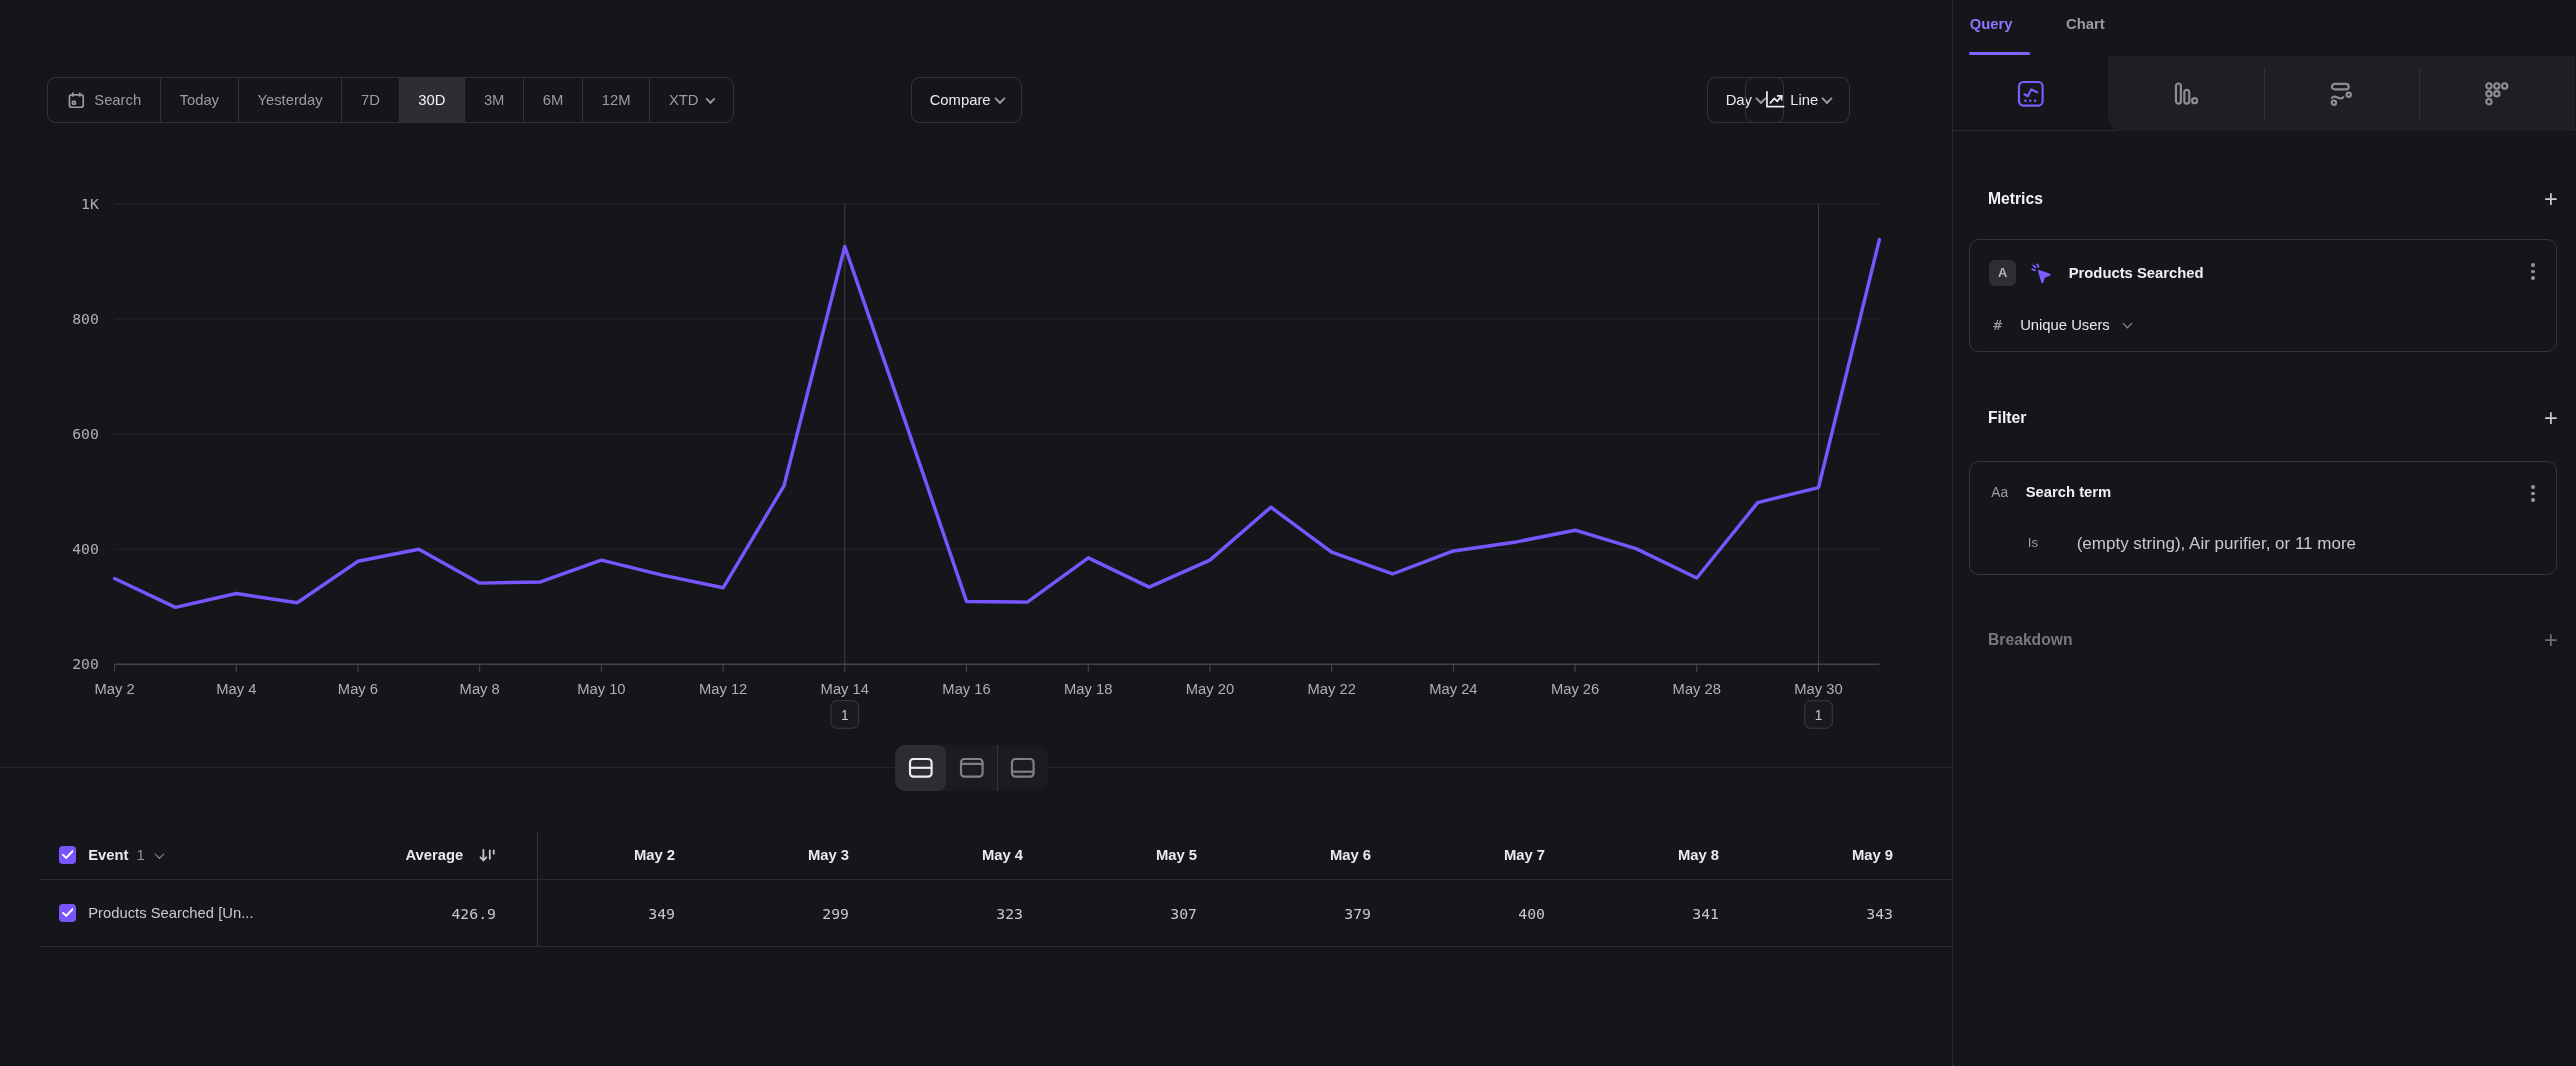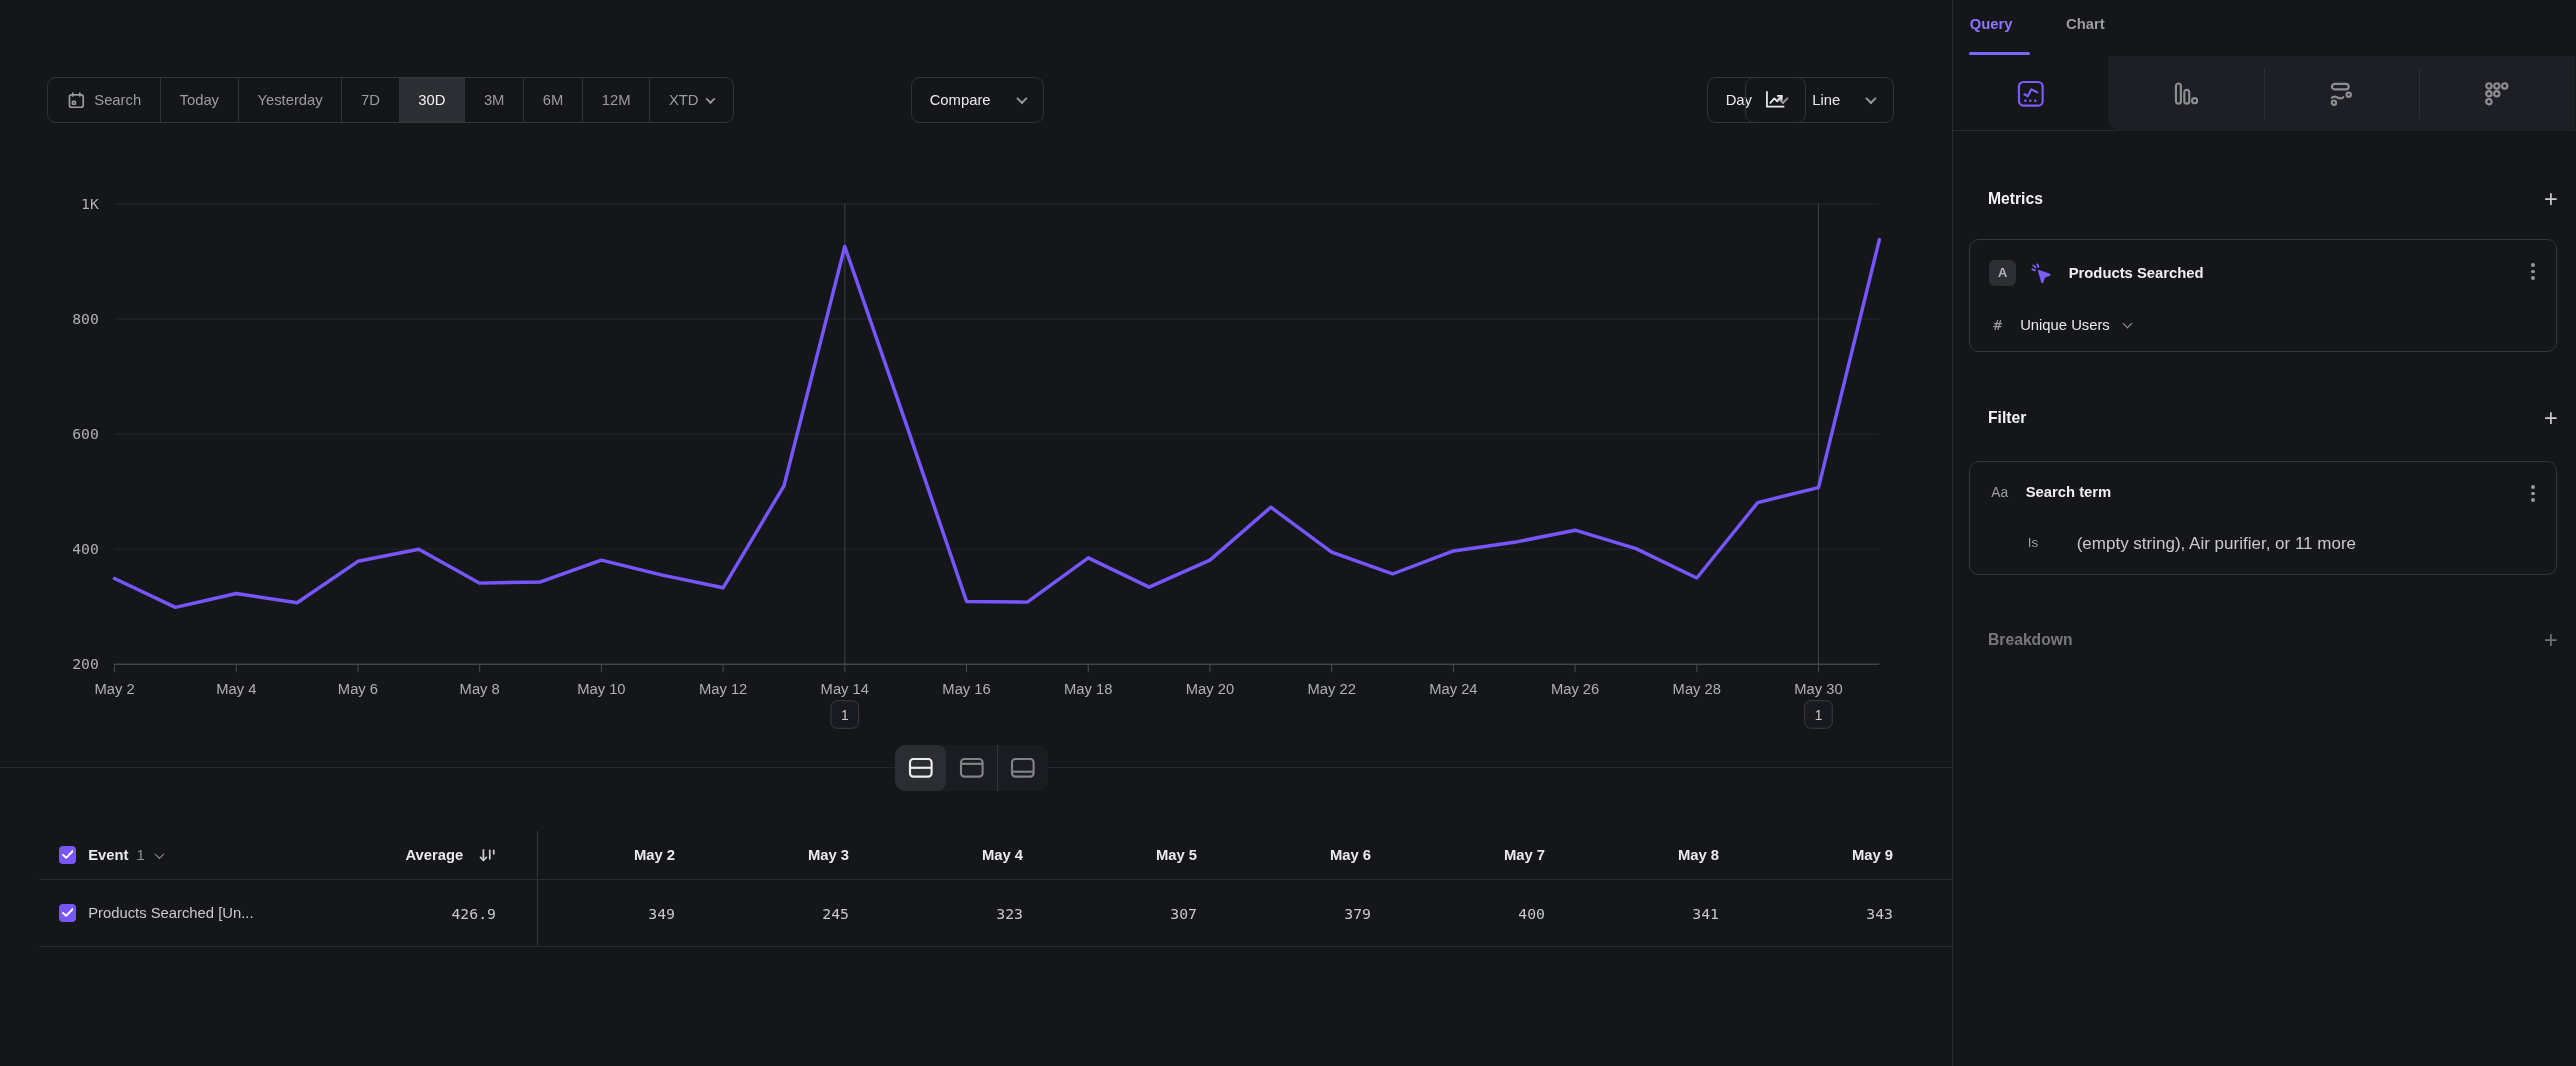--- a/index.html
+++ b/index.html
@@ -13,21 +13,21 @@
   .v-divider { position:absolute; left:1952px; top:0; width:1px; height:1067px; background:#2b2c31; }
 
   
   .toolbar { position:absolute; left:0; top:77px; width:1952px; height:46px; }
   .range-group { position:absolute; left:47px; top:0; height:46px; display:flex;
                  border:1px solid #33343a; border-radius:8.9px; overflow:hidden; }
   .seg { display:flex; align-items:center; justify-content:center; gap:8.9px; padding:0 18.7px;
          color:#9b9ca1; border-right:1px solid #33343a; cursor:default; white-space:nowrap; }
   .seg:last-child { border-right:none; }
   .seg.selected { background:#2d2e34; color:#f2f3f5; }
-  .btn { position:absolute; top:0; height:46px; display:flex; align-items:center; gap:27px;
+  .btn { position:absolute; top:0; height:46px; display:flex; align-items:center; gap:5px;
          border:1px solid #33343a; border-radius:8.9px; padding:0 17.7px; color:#e9eaec; }
   .btn-compare { left:911px; }
   .btn-day  { left:1707px; }
   .btn-line { left:1745px; }
   .chev { display:inline-block; width:7.9px; height:7.9px; border-right:2px solid #97989d;
           border-bottom:2px solid #97989d; transform:rotate(45deg) translate(-1px,-1px); }
 
   
   .legend { position:absolute; left:0; top:160px; width:1929px; display:flex; justify-content:center; }
   .legend-item { display:flex; align-items:center; gap:9.8px; color:#c6c7ca; }
@@ -272,21 +272,21 @@
             <svg width="11.8" height="9.8" viewBox="0 0 12 10">
               <path d="M1 5l3.2 3L11 1" stroke="#fff" stroke-width="2" fill="none" stroke-linecap="round" stroke-linejoin="round"></path>
             </svg>
           </span>
           <span class="row-label">Products Searched [Un...</span>
         </div>
         <div class="td-avg">
           <span class="mono">426.9</span>
         </div>
       <div class="td-day mono">349</div>
-          <div class="td-day mono">245</div>
+          <div class="td-day mono">299</div>
           <div class="td-day mono">323</div>
           <div class="td-day mono">307</div>
           <div class="td-day mono">379</div>
           <div class="td-day mono">400</div>
           <div class="td-day mono">341</div>
           <div class="td-day mono">343</div>
         </div>
     </div>
   </div>
 

